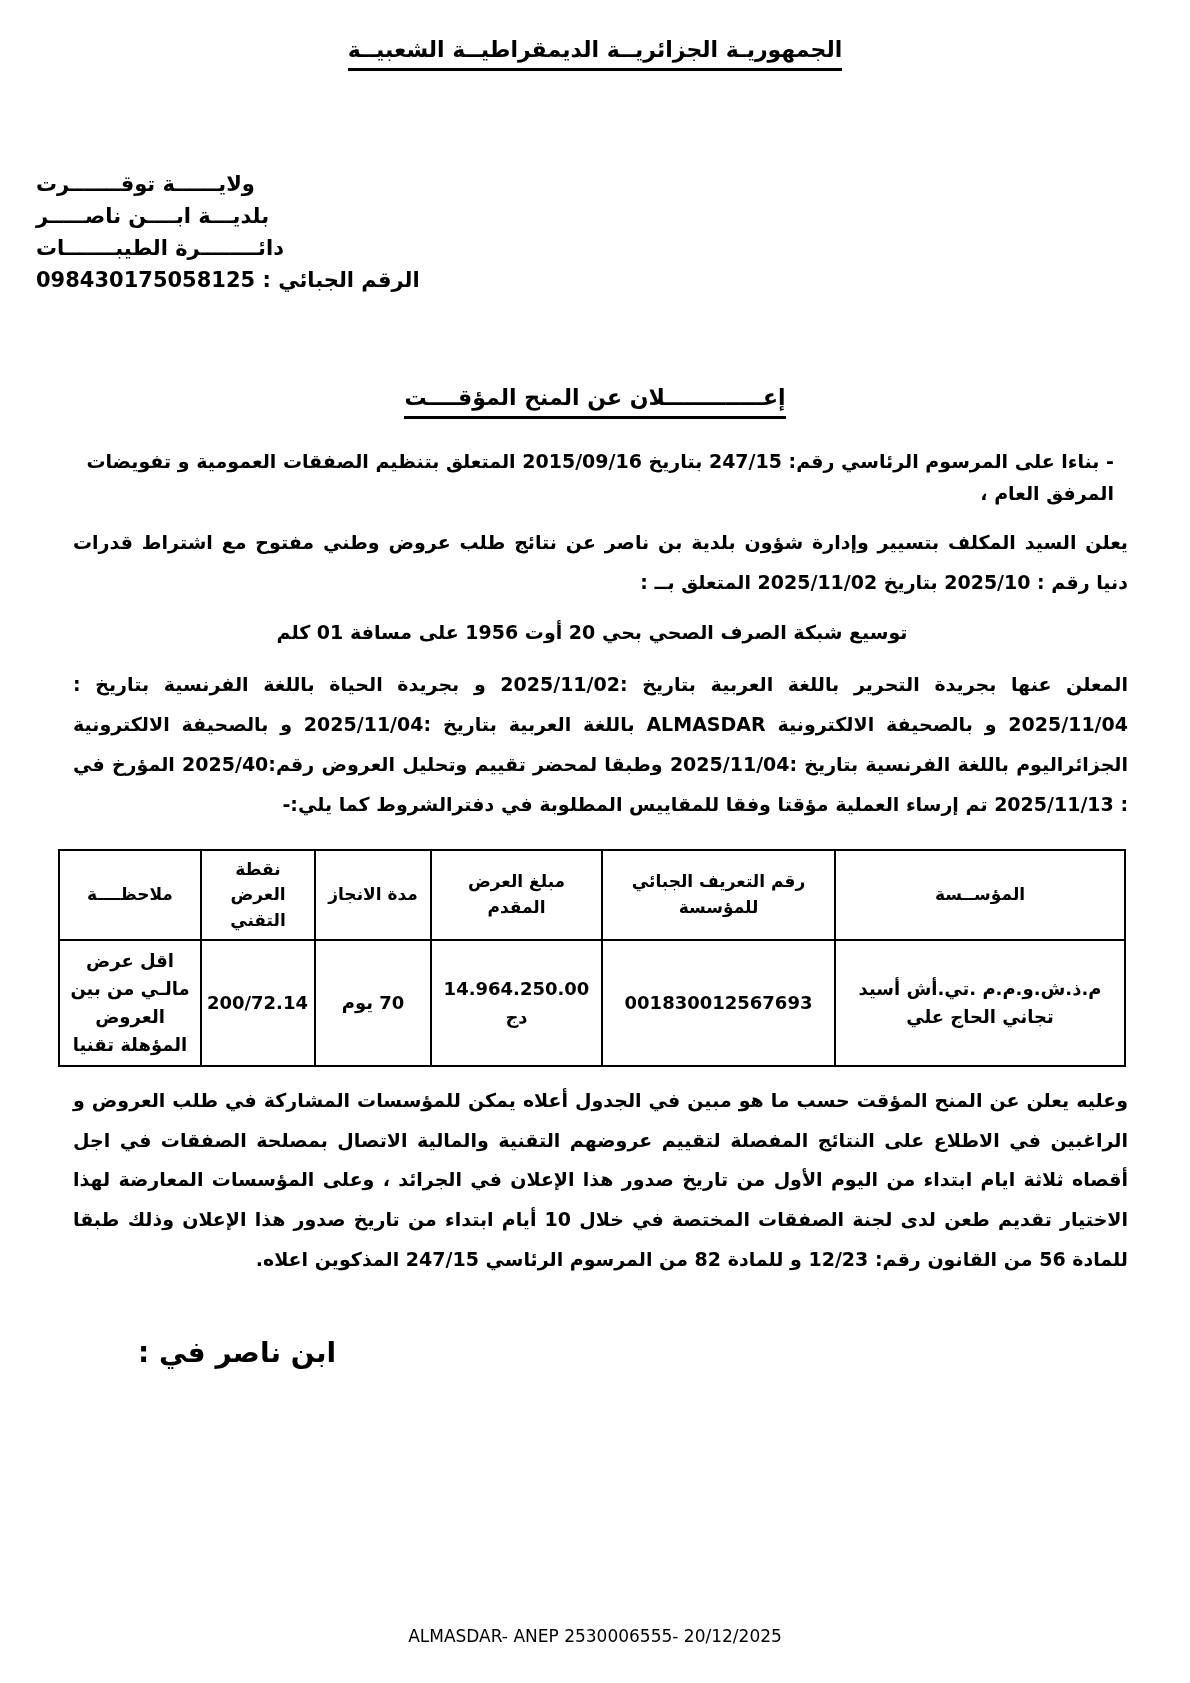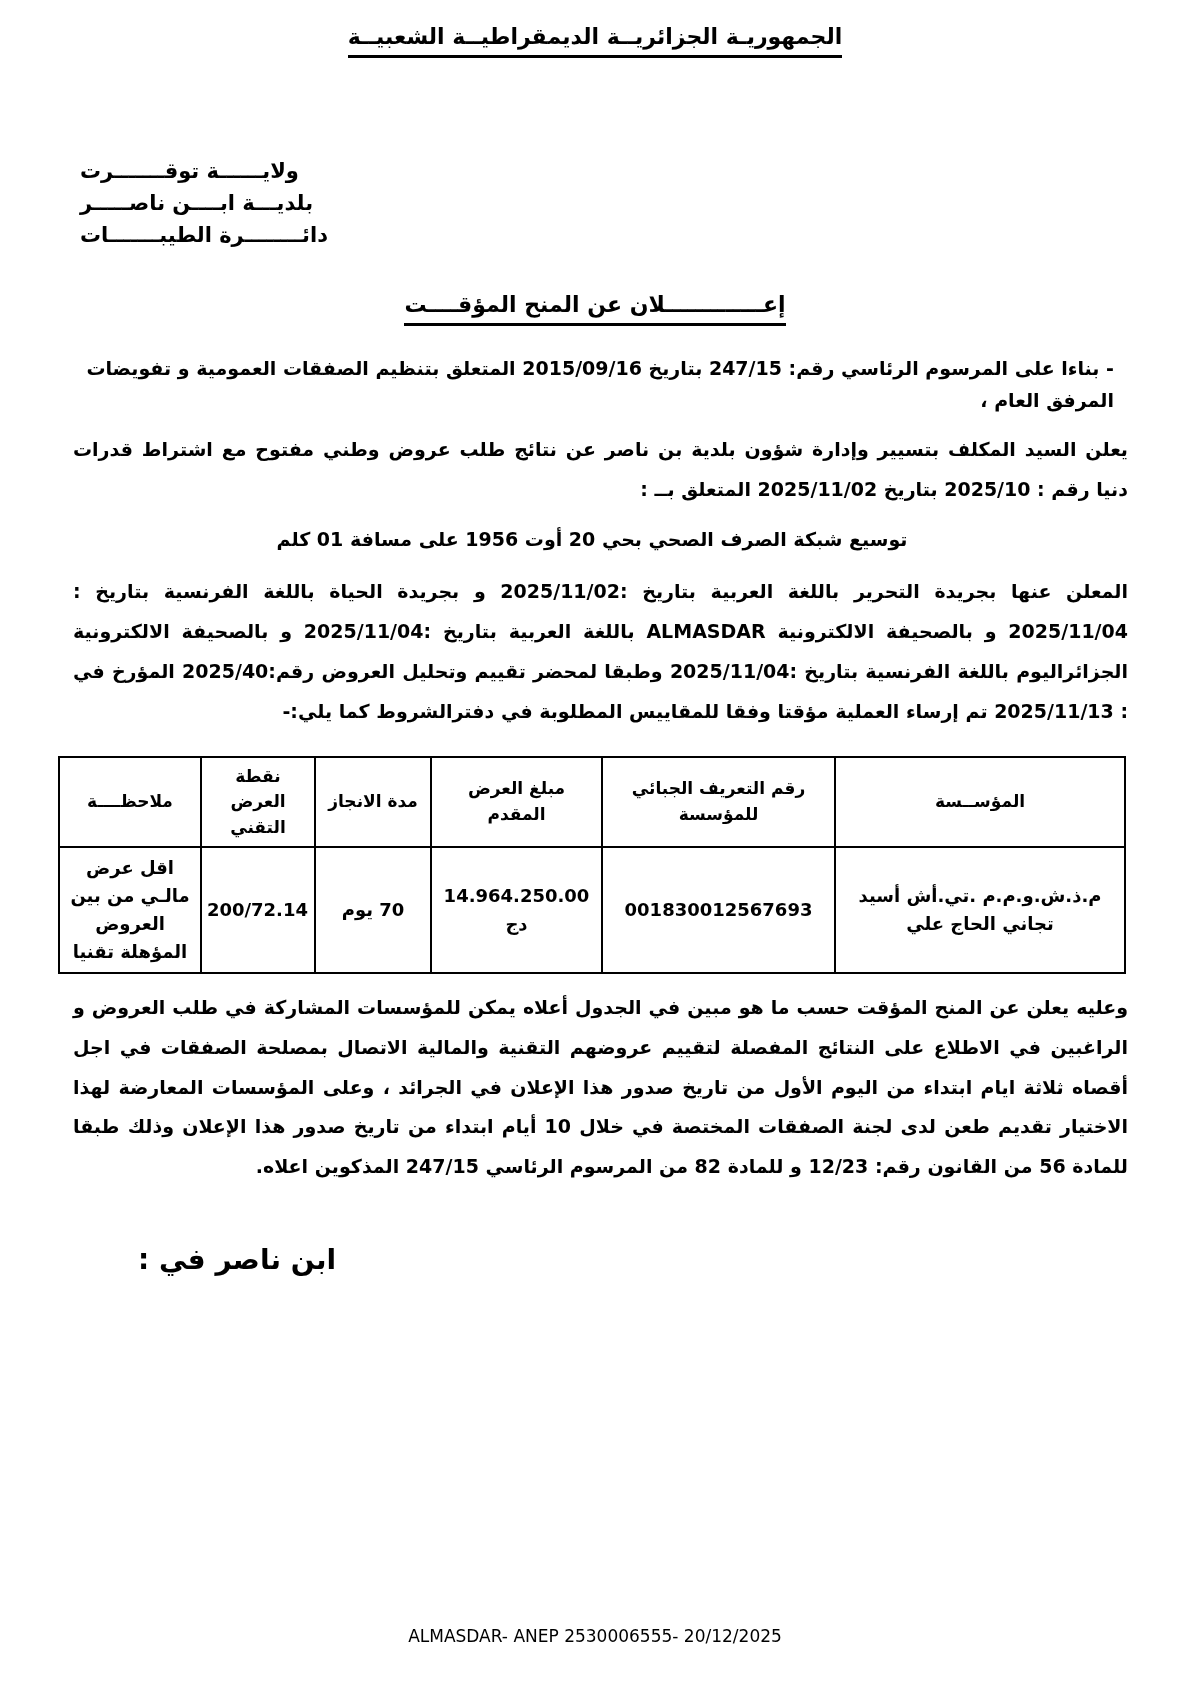--- a/index.html
+++ b/index.html
@@ -13,39 +13,39 @@
     color:#000;
     font-family:"DejaVu Sans", sans-serif;
     font-weight:bold;
     box-sizing:border-box;
     overflow:hidden;
   }
   .republic {
     text-align:center;
     font-size:22px;
     margin:0;
-    padding-top:24px;
+    padding-top:37px;
   }
   .underlined {
     display:inline-block;
     border-bottom:3px solid #000;
     padding-bottom:6px;
   }
   .authority {
     margin-top:98px;
-    padding-left:80px;
+    padding-left:36px;
     text-align:left;
     font-size:21px;
     line-height:1.52;
   }
   .authority > div { direction:rtl; text-align:left; }
   .announce-title {
     text-align:center;
     font-size:22px;
-    margin:40px 0 0 0;
+    margin:88px 0 0 0;
   }
   .content {
     padding:0 62px 0 56px;
     font-size:19px;
   }
   p.bullet {
     margin:26px 0 0 0;
     padding-right:14px;
     line-height:1.7;
     text-align:right;
@@ -97,20 +97,21 @@
 <div class="page">
 
   <h1 class="republic">
     <span class="underlined">الجمهوريـة الجزائريــة الديمقراطيــة الشعبيــة</span>
   </h1>
 
   <div class="authority">
     <div>ولايــــــة توقـــــــرت</div>
     <div>بلديـــة ابــــن ناصـــــر</div>
     <div>دائــــــــرة الطيبـــــــات</div>
+    <div>الرقم الجبائي : 098430175058125</div>
   </div>
 
   <h2 class="announce-title">
     <span class="underlined">إعـــــــــــــلان عن المنح المؤقــــت</span>
   </h2>
 
   <div class="content">
 
 
     <p class="bullet">- بناءا على المرسوم الرئاسي رقم: 247/15 بتاريخ 2015/09/16 المتعلق بتنظيم الصفقات العمومية و تفويضات المرفق العام ،</p>

